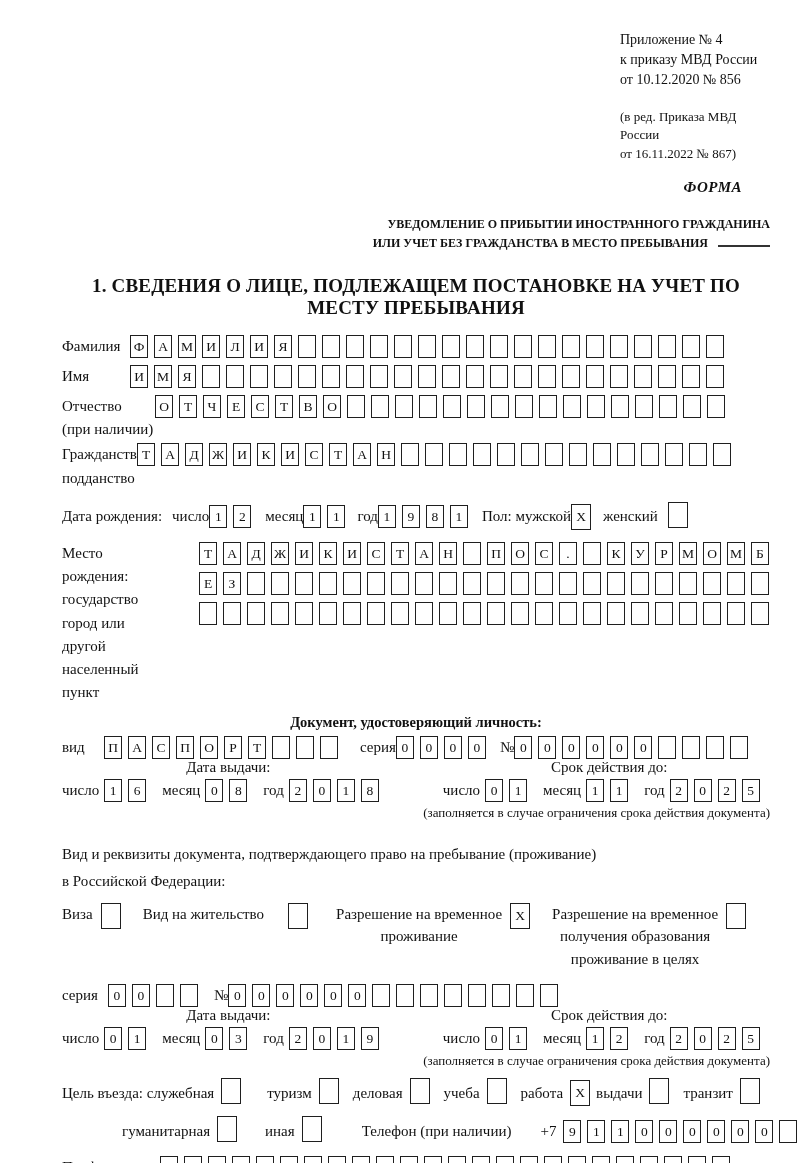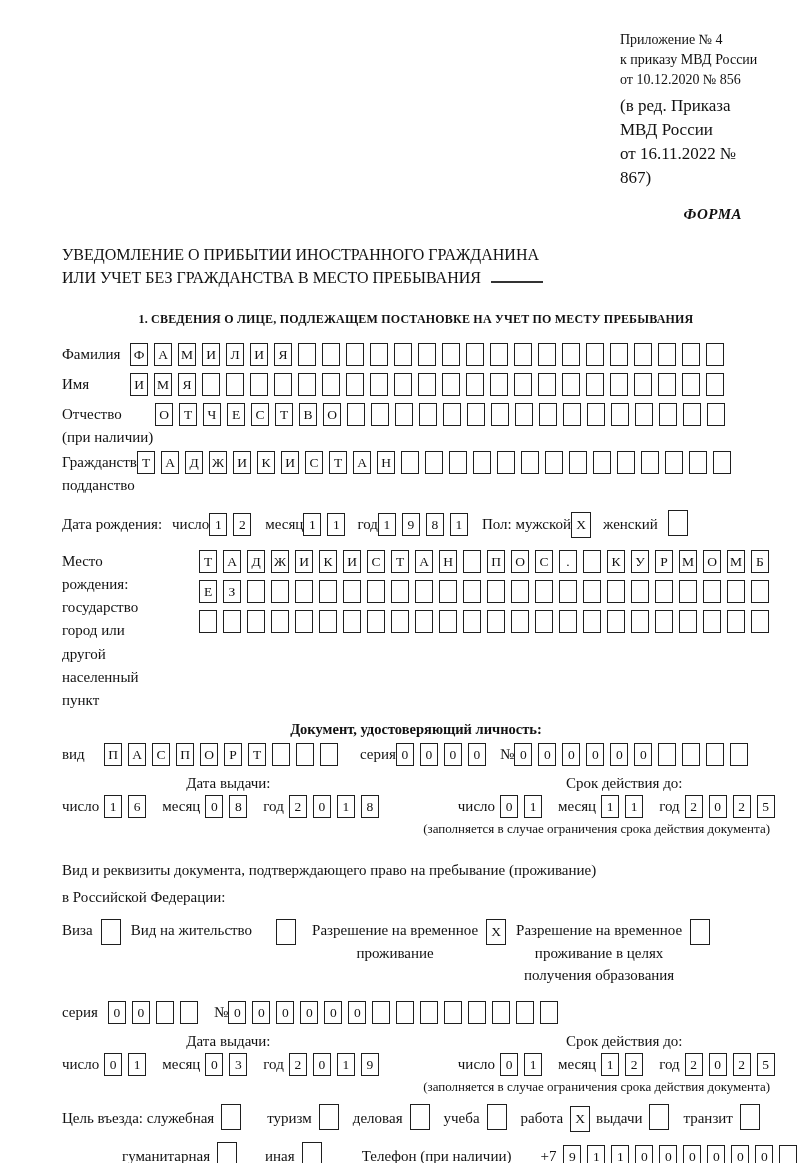--- a/index.html
+++ b/index.html
@@ -4,26 +4,26 @@
 <style>
   html,body{margin:0;padding:0;background:#ffffff;}
   body{
     width:800px;height:1163px;position:relative;overflow:hidden;
     font-family:"Liberation Serif","DejaVu Serif",serif;color:#111;
     font-size:15px;
   }
   .page{padding:30px 30px 0 62px;}
   
   .hdr{margin-left:558px;line-height:1.42;font-size:14px;}
-  .hdr .small{font-size:17px;margin-top:4px;}
+  .hdr .small{font-size:13px;margin-top:18px;}
   .forma{font-weight:bold;text-align:right;margin-right:28px;margin-top:16px;font-size:15px;letter-spacing:.5px;font-style:italic;}
   
-  .title{text-align:left;font-weight:normal;font-size:16px;margin-top:20px;line-height:1.45;}
+  .title{text-align:right;font-weight:bold;font-size:12px;margin-top:20px;line-height:1.45;}
   .blank{display:inline-block;width:52px;border-bottom:2px solid #333;height:12px;margin-left:10px;}
-  .sect{text-align:center;font-weight:bold;font-size:12px;margin-top:22px;letter-spacing:.2px;}
+  .sect{text-align:center;font-weight:bold;font-size:19px;margin-top:22px;letter-spacing:.2px;}
   
   .row{display:flex;align-items:flex-start;margin-top:7px;}
   .lbl{flex:0 0 auto;line-height:1.5;}
   .lblcol{flex:0 0 auto;line-height:1.55;}
   
   .boxes{display:flex;flex-wrap:nowrap;}
   .cell{
     display:inline-block;width:16px;height:21px;border:1.5px solid #1f1f1f;
     margin-right:6px;text-align:center;font-size:13.5px;line-height:21px;
     flex:0 0 auto;background:#fff;
@@ -33,31 +33,31 @@
   
   .w-fam{width:68px;}
   .w-pat{width:93px;}
   .w-grz{width:75px;}
   .w-bp{width:91px;}
   
   .g{display:flex;align-items:center;}
   
   .dochead{text-align:center;font-weight:bold;margin-top:9px;font-size:14.5px;}
   
-  .daterow{display:flex;margin-top:9px;gap:15px;}
+  .daterow{display:flex;}
   .datecol{width:352px;}
   .datecol.right{margin-left:48px;width:370px;}
   .datehead{text-align:center;margin-bottom:3px;}
   .dateline{display:flex;align-items:center;}
   .dateline .t{margin-right:5px;white-space:nowrap;}
   .dateline .boxes{margin-right:10px;}
   .datenote{text-align:right;font-size:13px;margin-top:3px;margin-right:0px;}
   
   .opts{display:flex;align-items:flex-start;margin-top:8px;}
-  .opt{display:flex;align-items:flex-start;margin-right:0;}
+  .opt{display:flex;align-items:flex-start;margin-right:12px;}
   .opt .optlabel{text-align:center;line-height:1.5;margin-right:8px;}
   .opt.single .optlabel{text-align:left;}
   
   .purpose .t{margin:0 7px 0 0;white-space:nowrap;}
   .purpose .chk{margin-right:14px;}
   .para{margin-top:20px;line-height:1.8;}
 </style>
 </head>
 <body>
 
@@ -429,22 +429,22 @@
     <div class="opt" style="margin-left:16px;">
       <div class="optlabel">
         <div>Разрешение на временное</div>
         <div>проживание</div>
       </div>
       <span class="chk"><span class="cell">X</span></span>
     </div>
     <div class="opt" style="margin-left:10px;margin-right:0;">
       <div class="optlabel">
         <div>Разрешение на временное</div>
+        <div>получения образования</div>
         <div>проживание в целях</div>
-        <div>получения образования</div>
       </div>
       <span class="chk"><span class="cell"></span></span>
     </div>
   </div>
 
   <div class="row" style="margin-top:14px;align-items:center;">
     <span class="g t" style="margin-right:10px;">серия</span>
     <span class="boxes" style="margin-right:10px;">
         <span class="cell">0</span>
         <span class="cell">0</span>

